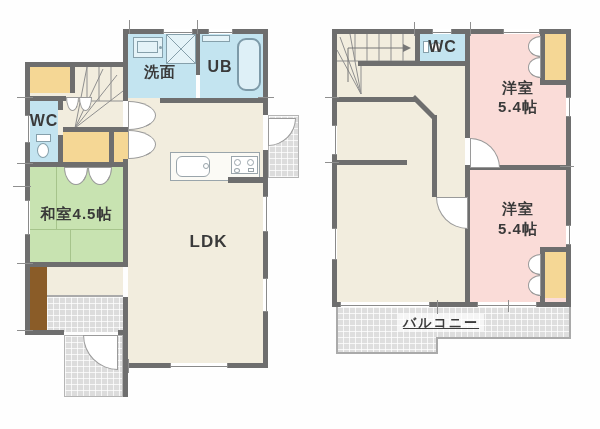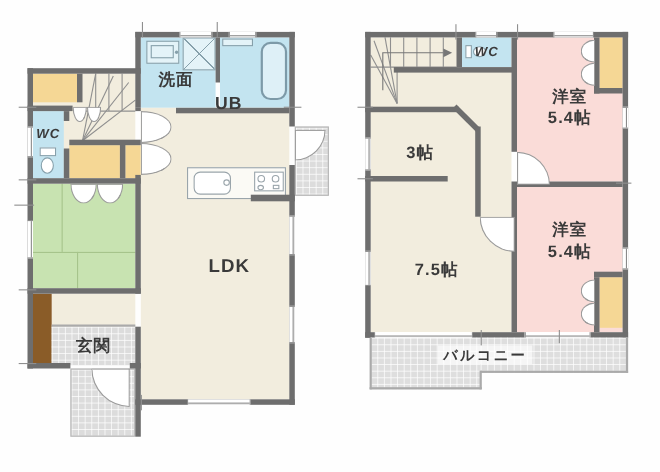--- a/index.html
+++ b/index.html
@@ -7,21 +7,21 @@
     --orange:#f5d795; --pink:#fadcd8; --brown:#8a5c28; --line:#9a9a9a; --text:#3a3a3a;
   }
   html,body{margin:0;padding:0;background:#fff;}
   #canvas{position:relative;width:600px;height:429px;background:#fefefe;overflow:hidden;
           font-family:"Liberation Sans","DejaVu Sans",sans-serif;}
   #canvas div{position:absolute;box-sizing:border-box;}
   .w{background:var(--wall);}
   .rm{}
   .lb{display:flex;align-items:center;justify-content:center;font-size:15px;font-weight:600;
       color:var(--text);white-space:nowrap;letter-spacing:1px;}
-  .s13{font-size:13px;} .s14{font-size:12px;font-style:italic;} .s16{font-size:16px;} .s17{font-size:17px;}
+  .s13{font-size:13px;text-decoration:underline;} .s14{font-size:16px;} .s16{font-size:16px;} .s17{font-size:17px;}
   .chk{background-color:#dcdcdc;
        background-image:linear-gradient(rgba(255,255,255,.75) 1px,transparent 1px),
                         linear-gradient(90deg,rgba(255,255,255,.75) 1px,transparent 1px);
        background-size:6px 6px;}
   .wh{background:#fff;border-left:1px solid #8a8a8a;border-right:1px solid #8a8a8a;}
   .wh::after{content:"";position:absolute;left:0;right:0;top:50%;height:1px;background:#8a8a8a;}
   .wv{background:#fff;border-top:1px solid #8a8a8a;border-bottom:1px solid #8a8a8a;}
   .wv::after{content:"";position:absolute;top:0;bottom:0;left:50%;width:1px;background:#8a8a8a;}
   .lfR{background:#fff;border:1px solid var(--line);border-radius:0 100% 100% 0 / 0 50% 50% 0;}
   .lfD{background:#fff;border:1px solid var(--line);border-radius:0 0 50% 50% / 0 0 100% 100%;}
@@ -145,24 +145,24 @@
     <div class="tk" style="left:197px;top:20px;width:1px;height:14px;"></div>
     <div class="tk" style="left:17px;top:97px;width:16px;height:1px;"></div>
     <div class="tk" style="left:17px;top:163px;width:16px;height:1px;"></div>
     <div class="tk" style="left:13px;top:186px;width:18px;height:1px;"></div>
     <div class="tk" style="left:17px;top:263px;width:16px;height:1px;"></div>
     <div class="tk" style="left:17px;top:330px;width:16px;height:1px;"></div>
     <div class="tk" style="left:258px;top:97px;width:16px;height:1px;"></div>
     <div class="tk" style="left:128px;top:359px;width:1px;height:14px;"></div>
 
     <div class="lb" style="left:128px;top:64px;width:64px;height:16px;">洗面</div>
-    <div class="lb s16" style="left:186px;top:58px;width:44px;height:18px;margin-top:28px;">UB</div>
+    <div class="lb s16" style="left:198px;top:58px;width:44px;height:18px;">UB</div>
     <div class="lb s14" style="left:30px;top:113px;width:28px;height:16px;">WC</div>
+    <div class="lb" style="left:30px;top:206px;width:93px;height:17px;">和室4.5帖</div>
     <div class="lb s17" style="left:128px;top:232px;width:161px;height:20px;">LDK</div>
-    <div class="lb" style="left:47px;top:306px;width:76px;height:16px;">玄関</div>
   </div>
 
   <div style="left:0;top:0;width:600px;height:429px;">
 
     <div class="rm" style="left:337px;top:34px;width:128px;height:268px;background:var(--beige);"></div>
     <div class="rm" style="left:420px;top:34px;width:45px;height:27px;background:var(--blue);"></div>
     <div class="rm" style="left:470px;top:34px;width:96px;height:131px;background:var(--pink);"></div>
     <div class="rm" style="left:470px;top:170px;width:96px;height:132px;background:var(--pink);"></div>
     <div class="rm" style="left:545px;top:34px;width:21px;height:46px;background:var(--orange);"></div>
     <div class="rm" style="left:545px;top:252px;width:21px;height:46px;background:var(--orange);"></div>
@@ -240,19 +240,17 @@
     <div class="tk" style="left:470px;top:22px;width:1px;height:14px;"></div>
     <div class="tk" style="left:325px;top:97px;width:14px;height:1px;"></div>
     <div class="tk" style="left:325px;top:162px;width:14px;height:1px;"></div>
     <div class="tk" style="left:560px;top:166px;width:14px;height:1px;"></div>
     <div class="tk" style="left:437px;top:300px;width:1px;height:14px;"></div>
     <div class="tk" style="left:508px;top:300px;width:1px;height:12px;"></div>
 
     <div class="lb s14" style="left:420px;top:38px;width:45px;height:18px;">WC</div>
     <div class="lb" style="left:470px;top:80px;width:96px;height:17px;">洋室</div>
     <div class="lb" style="left:470px;top:99px;width:96px;height:17px;">5.4帖</div>
-    <div class="lb" style="left:332px;top:131px;width:100px;height:17px;">3帖</div>
-    <div class="lb" style="left:332px;top:237px;width:130px;height:17px;">7.5帖</div>
     <div class="lb" style="left:470px;top:201px;width:96px;height:17px;">洋室</div>
     <div class="lb" style="left:470px;top:221px;width:96px;height:17px;">5.4帖</div>
   </div>
 
 </div>
 
 </body></html>

